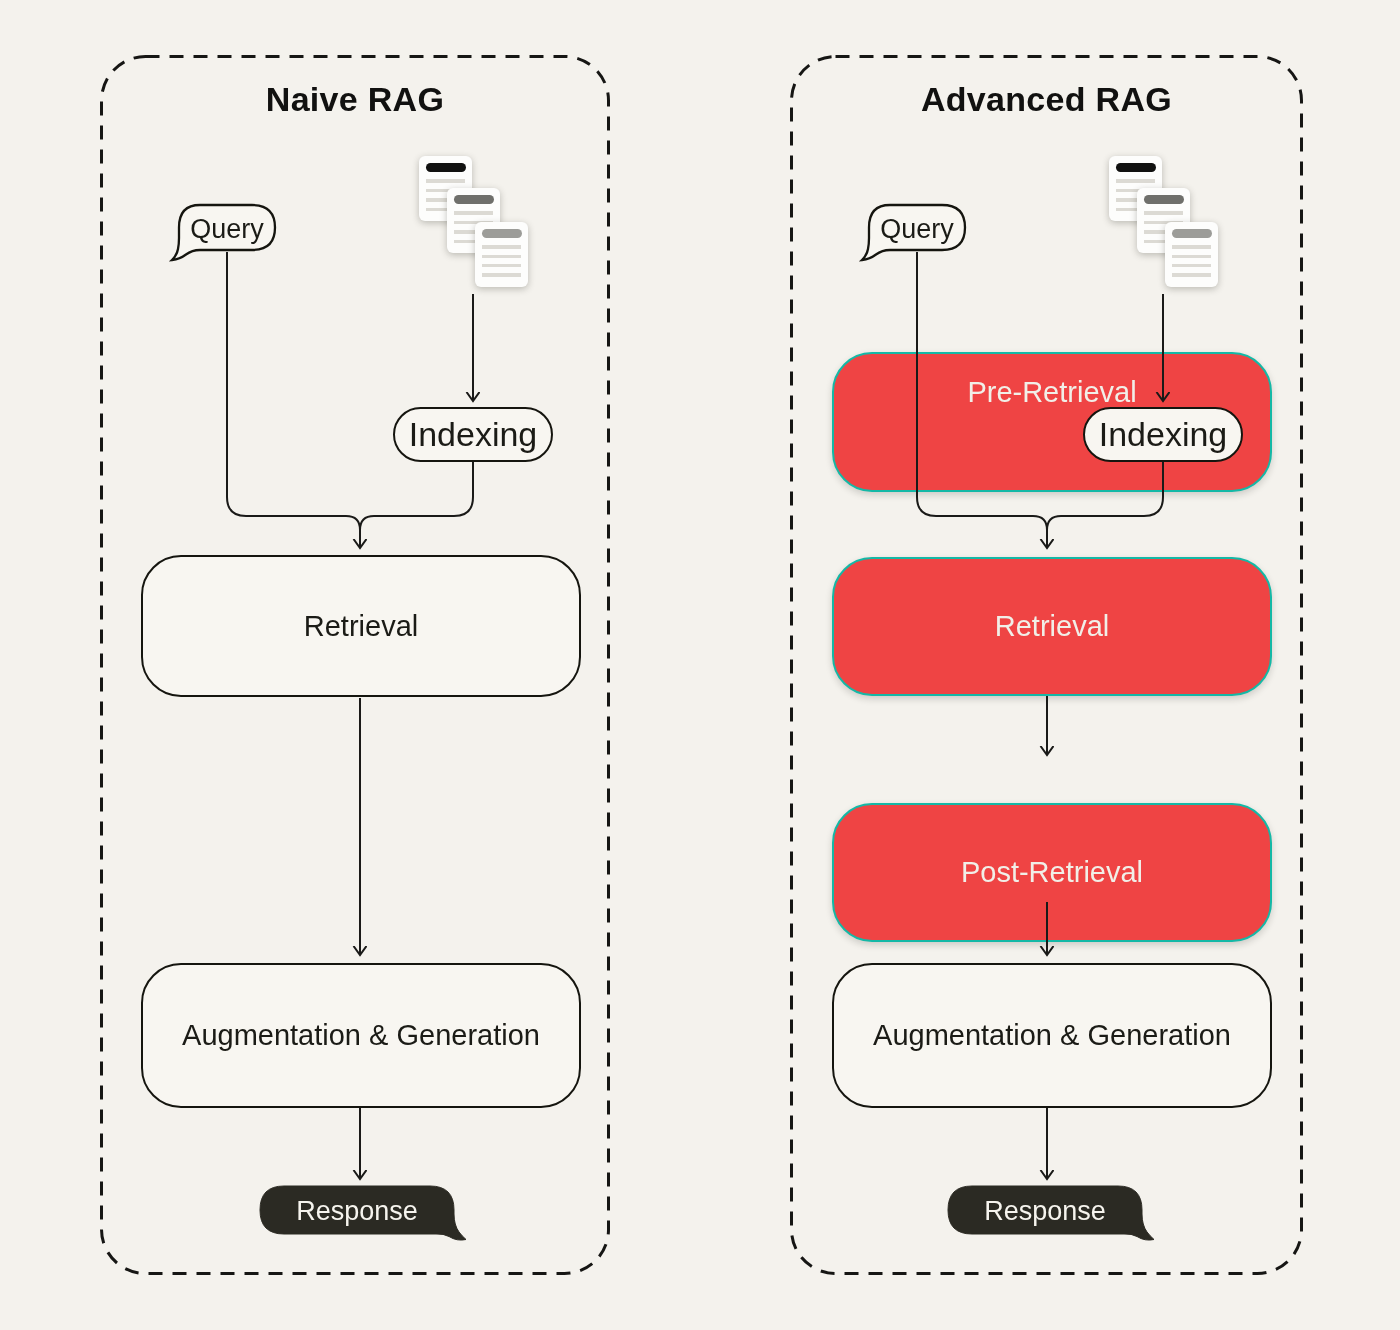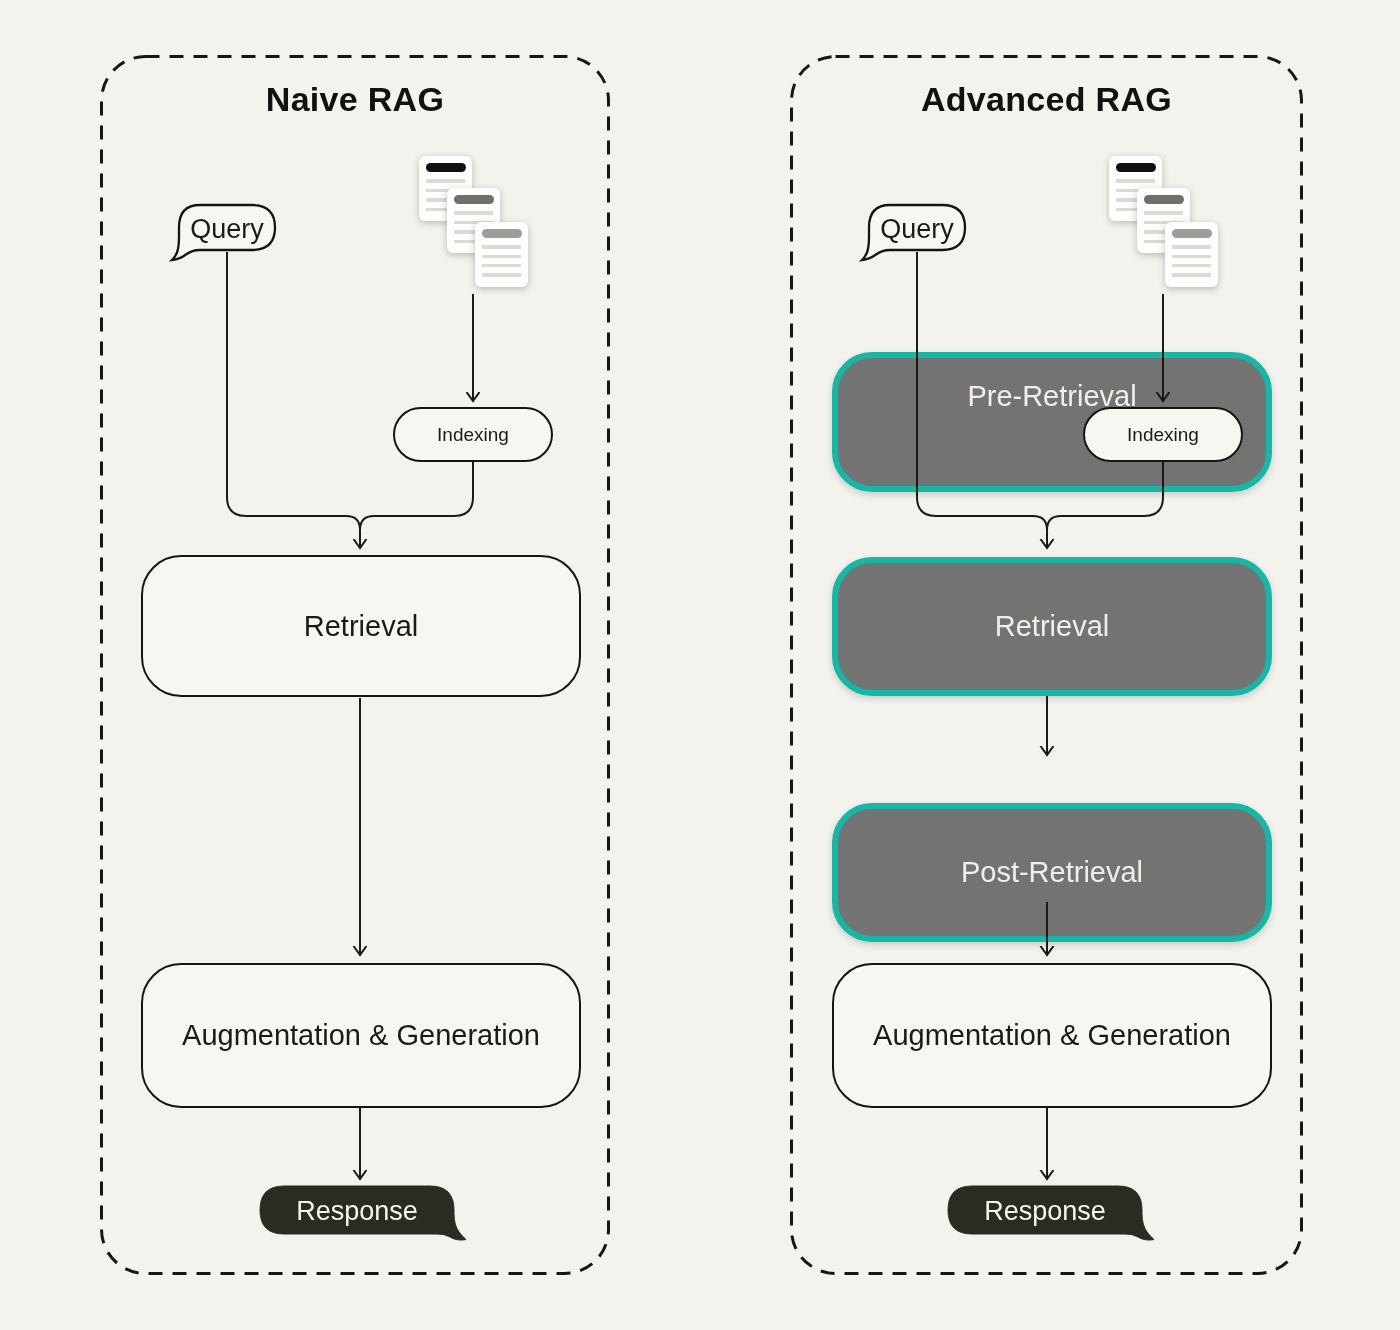--- a/index.html
+++ b/index.html
@@ -16,25 +16,25 @@
   }
   .nodebox {
     position:absolute; box-sizing:border-box; border-radius:40px;
     display:flex; align-items:center; justify-content:center;
     font-size:29px;
   }
   .light {
     background:#f8f6f1; border:2.5px solid #15150f; color:#1b1b16;
   }
   .dark {
-    background:#737373; color:#f1efe8; border:6px solid #14b8a6;
+    background:#ef4444; color:#f1efe8; border:2px solid #14b8a6;
     box-shadow:0 3px 7px rgba(30,30,20,.18);
   }
   .pill {
-    border-radius:28px; font-size:19px;
+    border-radius:28px; font-size:34px;
     background:#f8f6f1; border:2.3px solid #15150f; color:#1b1b16;
   }
   .dark-top-label {
     position:absolute; left:0; right:0; top:22px; text-align:center;
     font-size:29px; color:#f1efe8;
   }
   .docstack { position:absolute; width:118px; height:132px; }
   .doc {
     position:absolute; width:53px; height:65px;
     background:#fdfdfc; border-radius:6px;

